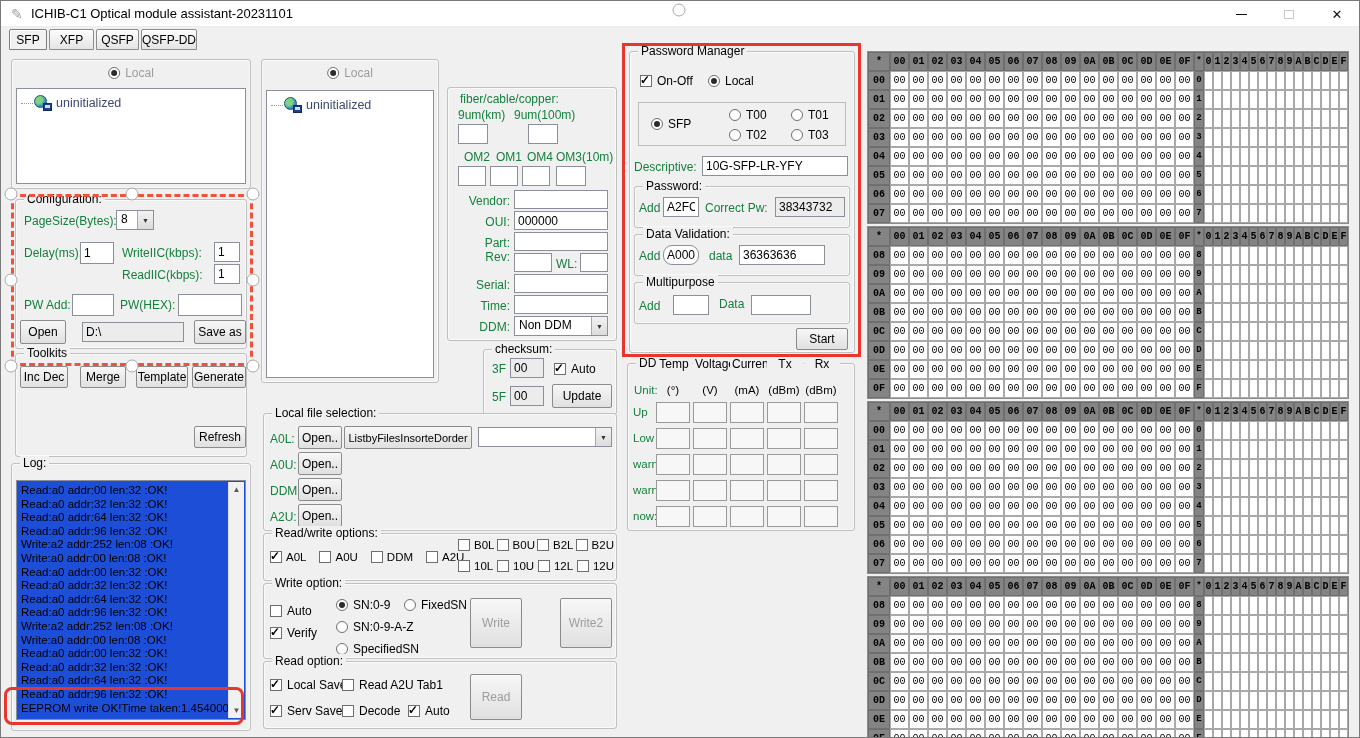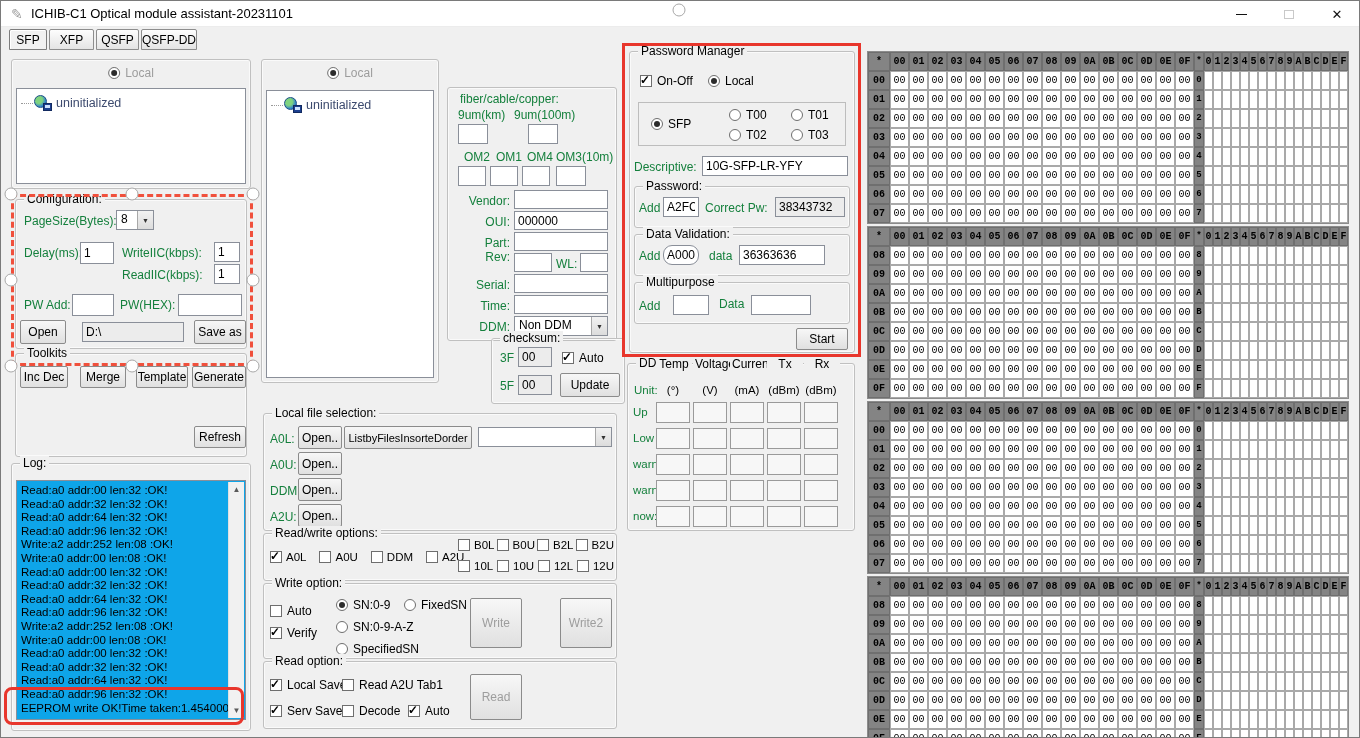--- a/index.html
+++ b/index.html
@@ -62,21 +62,21 @@
   .nodeicon { position:relative; width:18px; height:16px; margin-right:4px; }
   .nodeicon .globe { position:absolute; left:0; top:0; width:13px; height:13px; border-radius:50%;
                      background:radial-gradient(circle at 35% 35%, #7fd37f 0 35%, #2e7fd0 70%, #1d5fa8 100%);
                      border:1px solid #1a4f86; }
   .nodeicon .mon { position:absolute; right:0; bottom:0; width:9px; height:8px; background:#1c3f8f;
                    border:1px solid #122a60; }
   .nodeicon .mon::after { content:""; position:absolute; left:1px; top:1px; right:1px; bottom:2px; background:#cfe3ff; }
   .treetext { font-size:12.5px; color:#3c4a6e; }
 
   
-  .loglist { position:absolute; background:#0ea5e9; border:1px solid #8a8f99; overflow:hidden; }
+  .loglist { position:absolute; background:#1d4ed8; border:1px solid #8a8f99; overflow:hidden; }
   .log-line { height:13.6px; line-height:13.6px; font-size:11.5px; padding-left:4px; white-space:nowrap; }
   .vsb { position:absolute; top:1px; bottom:1px; right:1px; width:16px; background:#f1f1f1; border-left:1px solid #e0e0e0; }
   .sbtn { position:absolute; left:0; width:15px; height:15px; display:flex; align-items:center;
           justify-content:center; font-size:8px; color:#5a5a5a; background:#f1f1f1; }
 
   
   .ddmhead { position:absolute; top:-7px; background:#f0f0f0; font-size:12px; text-align:center; padding:0 2px; }
   .ddmcell { position:absolute; width:34px; height:21px; background:#f7f7f7; border:1px solid #9a9a9a; }
   .ddmunit { position:absolute; width:34px; font-size:11.5px; text-align:center; }
 
@@ -260,21 +260,21 @@
     <input class="inp" style="left: 66px; top: 186px; width: 94px; height: 19px;" value="">
     <span class="lbl" style="left:0;top:211px;width:62px;text-align:right;">Time:</span>
     <input class="inp" style="left: 66px; top: 207px; width: 94px; height: 19px;" value="">
     <span class="lbl" style="left:0;top:232px;width:62px;text-align:right;">DDM:</span>
     <div class="combo" style="left:66px;top:228px;width:94px;height:20px;">
       <span class="cv">Non DDM</span>
       <span class="ca">▼</span>
     </div>
   </div>
 
-  <div class="grp" style="left:482px;top:337px;width:134px;height:66px;margin-left:8px;">
+  <div class="grp" style="left:482px;top:348px;width:134px;height:66px;">
     <span class="t">checksum:</span>
     <span class="lbl" style="left:8px;top:12px;">3F</span>
     <input class="inp ro" style="left: 26px; top: 8px; width: 34px; height: 20px;" value="00">
     <div class="ck" style="left:70px;top:12px;">
       <span class="box checked"></span>
       <span>Auto</span>
     </div>
     <span class="lbl" style="left:8px;top:40px;">5F</span>
     <input class="inp ro" style="left: 26px; top: 36px; width: 34px; height: 20px;" value="00">
     <div class="btn" style="left:68px;top:34px;width:60px;height:24px;">

